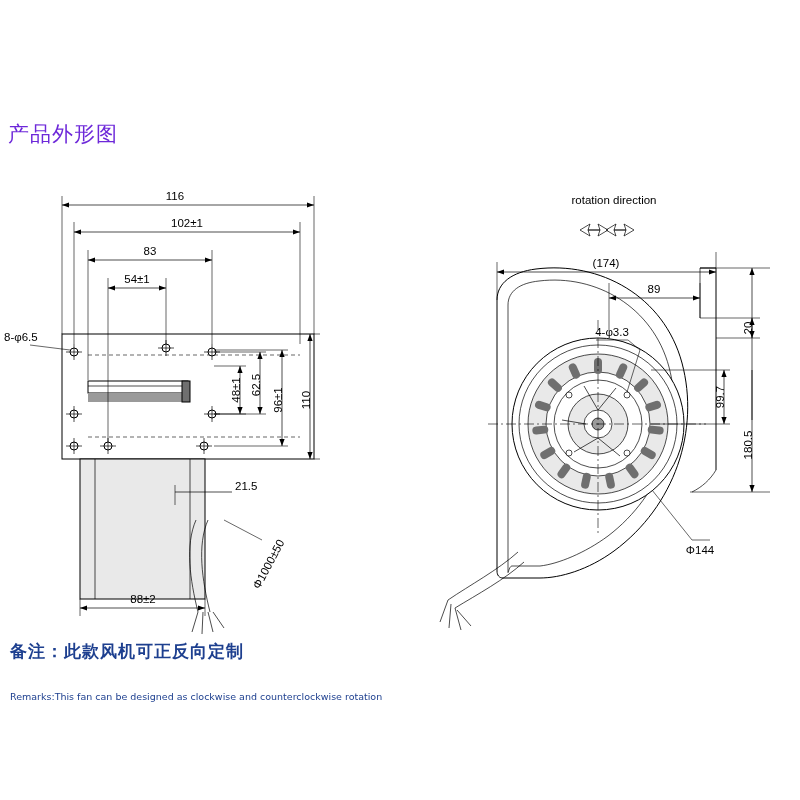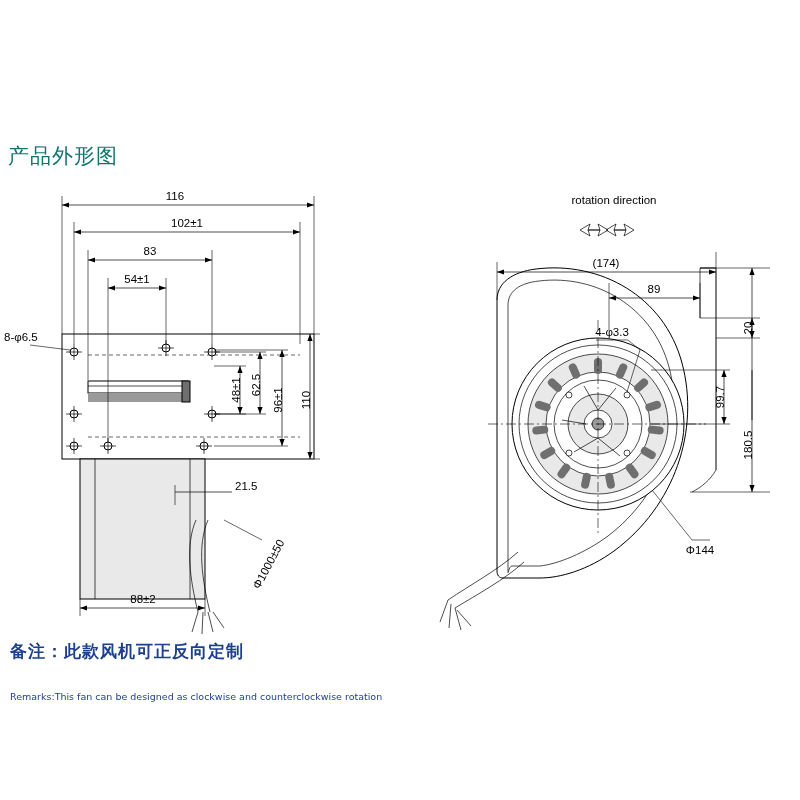--- a/index.html
+++ b/index.html
@@ -18,23 +18,23 @@
   #drawing {
     position: absolute;
     left: 0;
     top: 0;
     width: 800px;
     height: 800px;
   }
   .title-cn {
     position: absolute;
     left: 8px;
-    top: 142px;
+    top: 120px;
     font-size: 21px;
-    color: #0f766e;
+    color: #6d28d9;
     font-family: "DejaVu Sans", sans-serif;
     letter-spacing: 1px;
     white-space: nowrap;
   }
   .note-cn {
     position: absolute;
     left: 10px;
     top: 640px;
     font-size: 17px;
     font-weight: bold;

